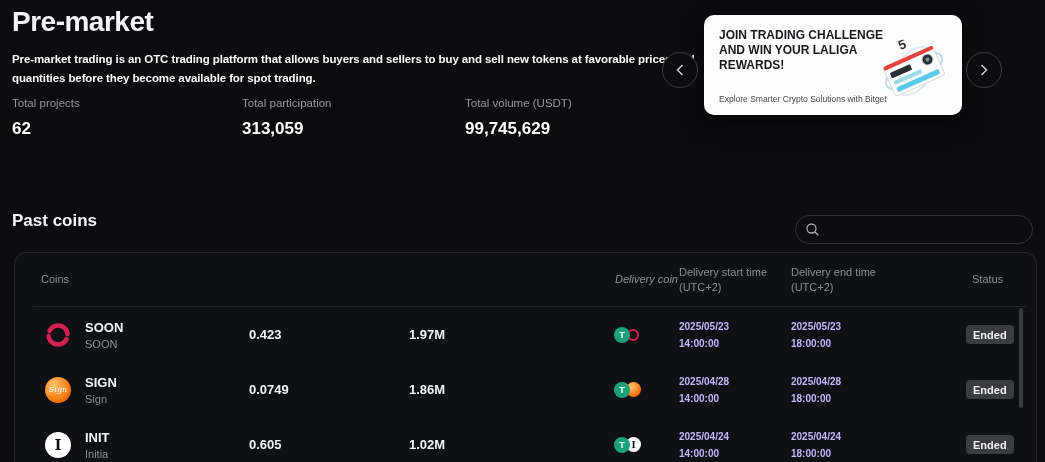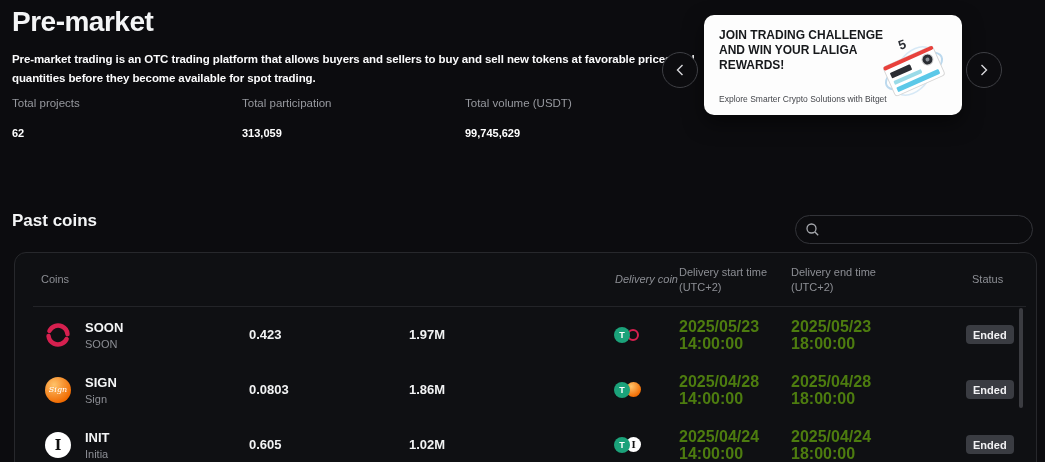--- a/index.html
+++ b/index.html
@@ -16,21 +16,21 @@
     font-size:28px; font-weight:800; letter-spacing:-0.5px; color:#f4f5f6;
   }
   .page-desc {
     position:absolute; left:12px; top:50px; width:700px; height:40px;
     overflow:hidden; font-size:11.5px; font-weight:600; line-height:19px;
     letter-spacing:-0.1px; color:#fbfbfc;
   }
   .stat { position:absolute; top:97px; }
   .stat-1 { left:12px; } .stat-2 { left:242px; } .stat-3 { left:465px; }
   .stat .lbl { font-size:11.5px; color:#97999f; font-weight:400; }
-  .stat .val { font-size:11px; font-weight:700; color:#ffffff; margin-top:18px; }
+  .stat .val { font-size:17px; font-weight:700; color:#ffffff; margin-top:10px; }
   
   .nav-btn {
     position:absolute; top:52px; width:36px; height:36px; border-radius:50%;
     border:1px solid #3e3f44; background:#0c0c0f; color:#d8d8dc;
     display:flex; align-items:center; justify-content:center; cursor:pointer; z-index:5;
   }
   .nav-prev { left:662px; } .nav-next { left:966px; }
   .banner {
     position:absolute; left:704px; top:15px; width:258px; height:100px;
     background:#fdfdfd; border-radius:10px; z-index:4;
@@ -83,21 +83,21 @@
   .logo-sign span { font-family:"DejaVu Serif", serif; font-style:italic; font-size:8px; color:#fff; }
   .logo-init { background:#ffffff; }
   .logo-init span { font-family:"DejaVu Serif", serif; font-weight:700; font-size:14px; color:#111; }
   .coin-names { margin-left:14px; }
   .coin-sym { font-size:13px; font-weight:700; color:#f4f5f6; }
   .coin-name { font-size:11px; color:#8c8e94; margin-top:3px; }
   .cell { position:absolute; top:0; height:55px; display:flex; align-items:center;
           font-size:13px; font-weight:700; color:#f2f3f4; }
   .c-avg { left:234px; } .c-vol { left:394px; } .c-dcoin { left:599px; }
   .time-cell { position:absolute; top:0; height:55px; display:flex; flex-direction:column;
-               justify-content:center; font-size:16px; font-weight:700; color:#4d7c0f; line-height:17px; }
+               justify-content:center; font-size:10px; font-weight:700; color:#c4b5fd; line-height:17px; }
   .c-start { left:664px; } .c-end { left:776px; }
   .c-status { left:951px; position:absolute; top:0; height:55px; display:flex; align-items:center; }
   .badge {
     min-width:40px; height:19px; padding:0 7px; border-radius:4px; background:#3a3c42;
     color:#f2f2f4; font-size:11px; font-weight:600;
     display:flex; align-items:center; justify-content:center;
   }
   
   .ic { border-radius:50%; display:flex; align-items:center; justify-content:center; flex:none; }
   .ic-usdt { width:16px; height:16px; background:#1ba27a; color:#fff; font-size:9px; font-weight:700; z-index:2; }
@@ -227,21 +227,21 @@
   <div class="row row-1">
     <div class="coin-cell">
       <div class="coin-logo logo-sign">
           <span>Sign</span>
         </div>
       <div class="coin-names">
         <div class="coin-sym">SIGN</div>
         <div class="coin-name">Sign</div>
       </div>
     </div>
-    <div class="cell c-avg">0.0803</div>
+    <div class="cell c-avg">0.0749</div>
     <div class="cell c-vol">1.86M</div>
     <div class="cell c-dcoin">
       <span class="ic ic-usdt">T</span>
       <span class="ic ic-sign"></span>
     </div>
     <div class="time-cell c-start">
       <span>2025/04/28</span>
         <span>14:00:00</span>
     </div>
     <div class="time-cell c-end">

